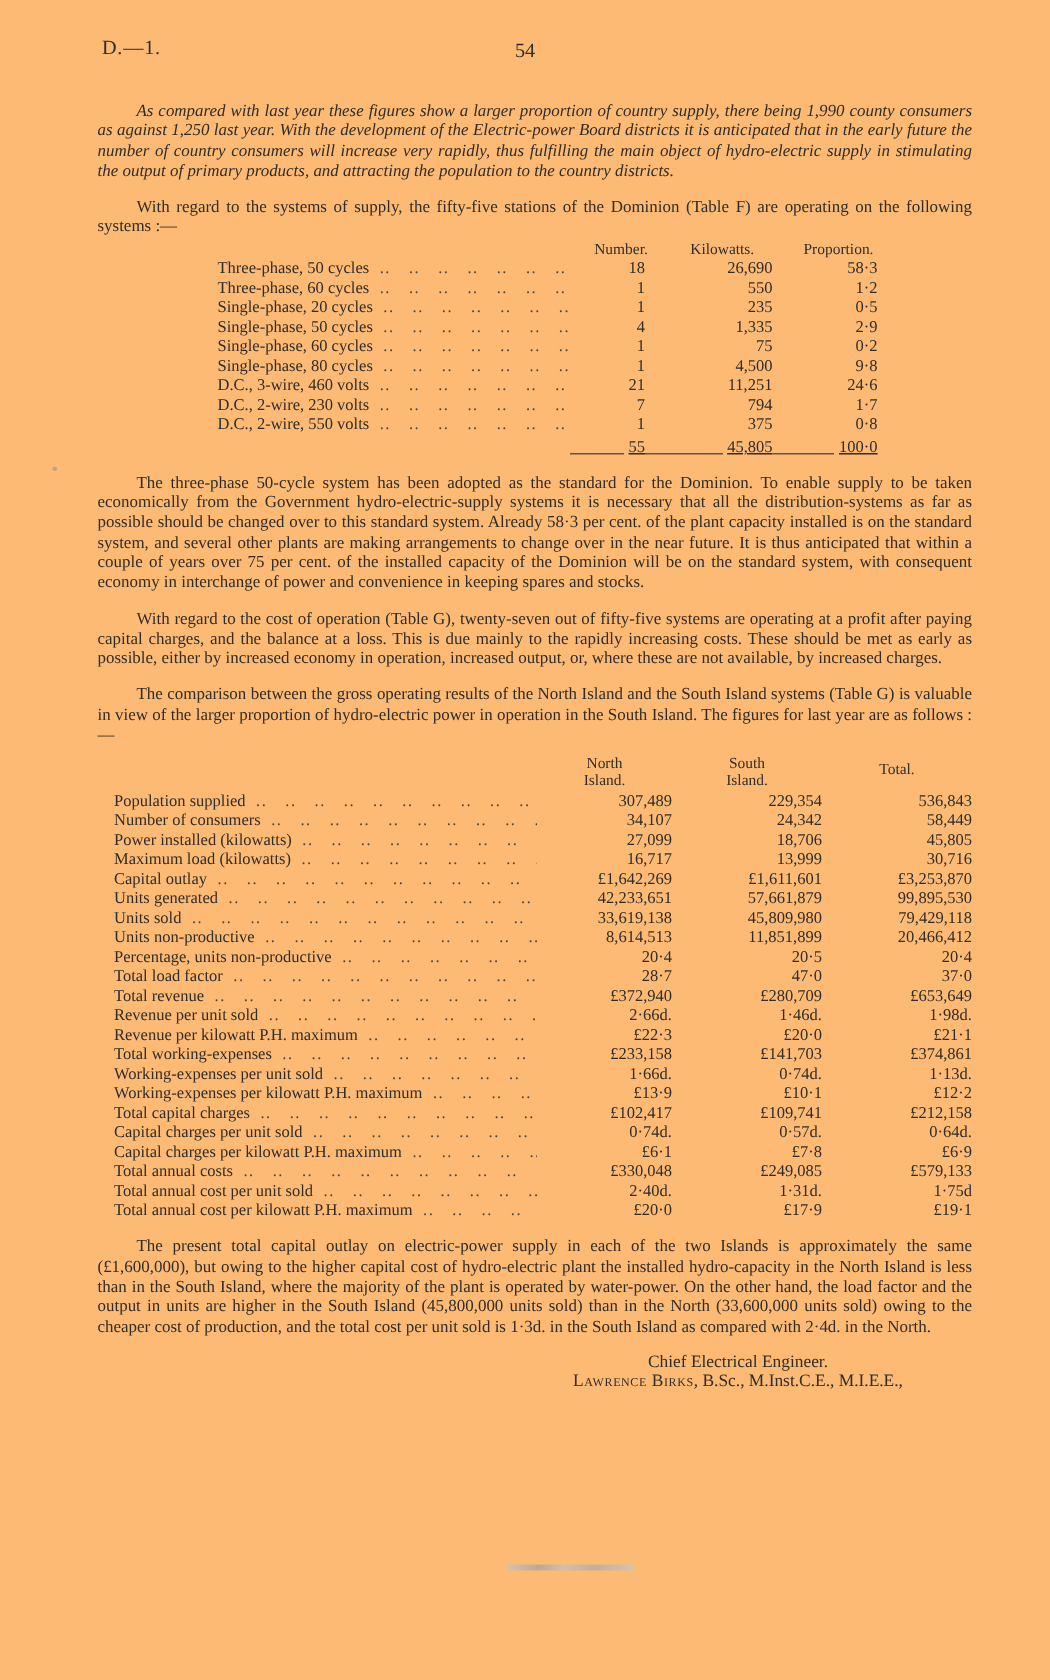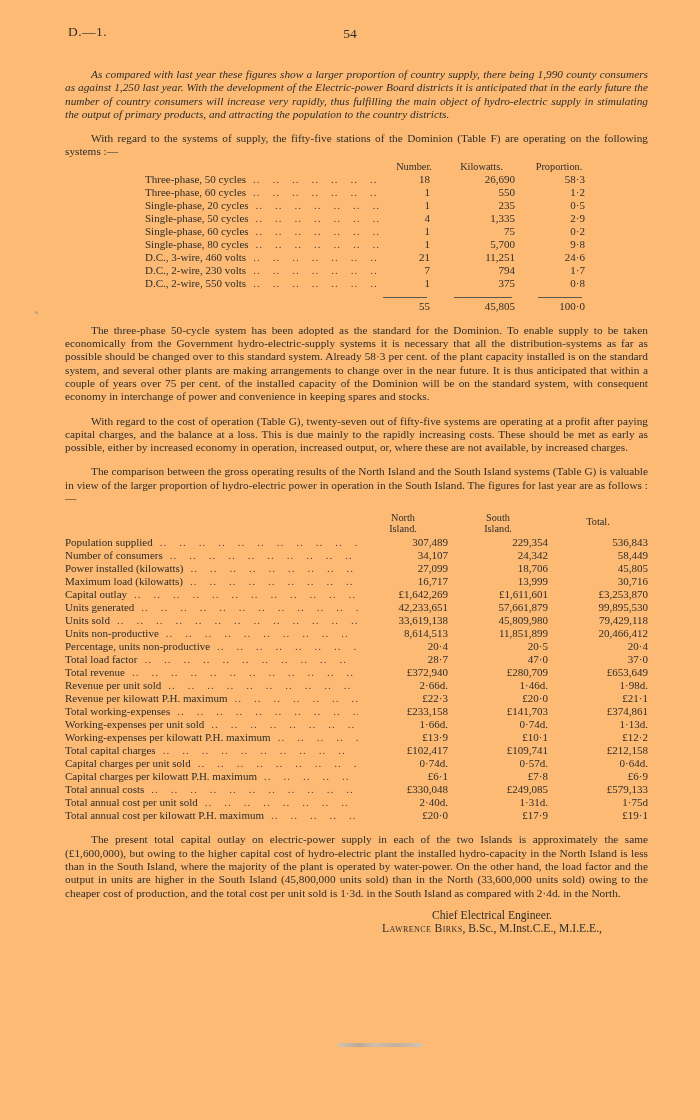--- a/index.html
+++ b/index.html
@@ -24,26 +24,26 @@
   p.first{margin-top:27px;font-style:italic;}
   
   .ftable{margin:2px 0 0 80px;width:440px;font-size:11px;}
   .frow{display:grid;grid-template-columns:1fr 50px 85px 70px;line-height:13.0px;}
   .fhead{font-size:10.3px;line-height:12px;}
   .fhead .ch{text-align:center;position:relative;left:9px;}
   .cell-l{display:flex;overflow:hidden;min-width:0;}
   .cnum{text-align:right;}
   .leaders{flex:1 1 0;min-width:0;overflow:hidden;white-space:nowrap;color:#46443f;padding-left:7px;letter-spacing:1px;}
   .ftotal{margin-top:2px;}
-  .tcell{display:flex;flex-direction:column;align-items:flex-end;}
+  .tcell{display:flex;flex-direction:row;align-items:flex-end;text-decoration:underline;}
   .trule{display:block;width:44px;border-top:1px solid #5a5852;margin:5px 3px 2px 0;}
   .ftotal .tcell:nth-child(3) .trule{width:58px;}
   
   .gtable{margin-top:5px;font-size:11px;}
-  .grow{display:grid;grid-template-columns:1fr 90px 100px 100px;line-height:13.0px;}
+  .grow{display:grid;grid-template-columns:1fr 90px 100px 100px;line-height:13.0px;margin-left:11px;}
   .ghead{margin-bottom:2px;}
   .gh{text-align:center;font-size:10.3px;line-height:11px;padding-top:2px;}
   .gh-total{padding-top:6px;}
   
   .signature{width:290px;margin:9px 0 0 282px;text-align:center;font-size:11.6px;line-height:13.5px;}
   .sc{font-variant:small-caps;letter-spacing:.4px;}
   
   .speck{position:absolute;left:35px;top:311px;width:3px;height:3px;background:#9a988f;border-radius:50%;opacity:.65;}
   .imprint{
     position:absolute;left:338px;top:1043px;width:84px;height:4px;
@@ -121,21 +121,21 @@
         <span class="cnum">1</span>
         <span class="cnum">75</span>
         <span class="cnum">0·2</span>
       </div>
       <div class="frow">
         <div class="cell-l">
             <span>Single-phase, 80 cycles</span>
             <span class="leaders">.. .. .. .. .. .. .. .. .. .. .. .. .. .. .. .. .. .. .. ..</span>
           </div>
         <span class="cnum">1</span>
-        <span class="cnum">5,700</span>
+        <span class="cnum">4,500</span>
         <span class="cnum">9·8</span>
       </div>
       <div class="frow">
         <div class="cell-l">
             <span>D.C., 3-wire, 460 volts</span>
             <span class="leaders">.. .. .. .. .. .. .. .. .. .. .. .. .. .. .. .. .. .. .. ..</span>
           </div>
         <span class="cnum">21</span>
         <span class="cnum">11,251</span>
         <span class="cnum">24·6</span>

